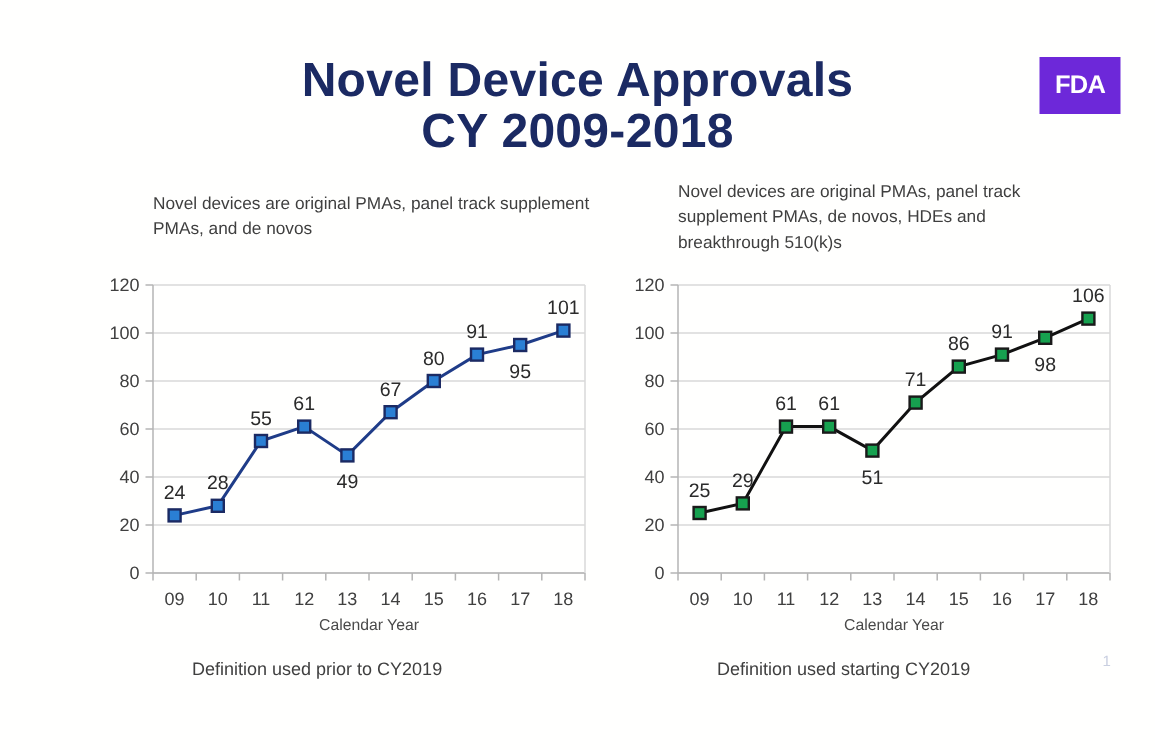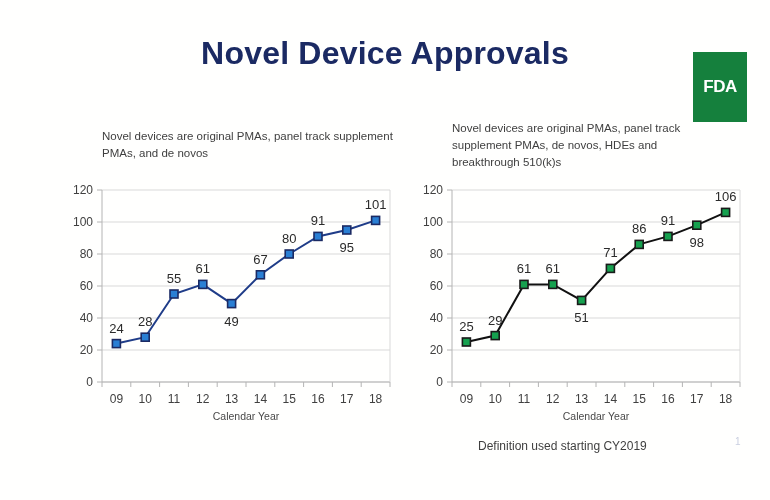--- a/index.html
+++ b/index.html
@@ -36,24 +36,24 @@
     font-size: 32px;
     line-height: 34px;
     color: #1b2a63;
     letter-spacing: 0.2px;
   }
 
   
   .fda-logo {
     position: absolute;
     left: 693px;
-    top: 52px;
+    top: 38px;
     width: 54px;
-    height: 70px;
-    background: #15803d;
+    height: 38px;
+    background: #6d28d9;
     display: flex;
     align-items: center;
     justify-content: center;
   }
   .fda-logo .fda-text {
     color: #ffffff;
     font-family: "Liberation Sans", sans-serif;
     font-weight: bold;
     font-size: 17px;
     letter-spacing: -0.5px;
@@ -122,20 +122,21 @@
     font-family: "Liberation Sans", sans-serif;
   }
 </style>
 </head>
 <body>
 
 <div class="slide">
 
   <div class="title-block">
     <div class="title-line">Novel Device Approvals</div>
+    <div class="title-line">CY 2009-2018</div>
   </div>
 
   <div class="fda-logo">
     <span class="fda-text">FDA</span>
   </div>
 
   <div class="panel panel-left">
     <div class="subtitle subtitle-left">Novel devices are original PMAs, panel track supplement PMAs, and de novos</div>
     <div class="chart chart-left" id="chart-left">
         <svg width="340" height="240" viewBox="0 0 340 240">
@@ -201,20 +202,21 @@
           <rect x="227.20000000000002" y="68" width="8" height="8" fill="#2a7fd4" stroke="#1b2a63" stroke-width="1.6"></rect>
           <text x="231.20000000000002" y="61" text-anchor="middle" class="data-label">80</text>
           <rect x="256" y="50.400000000000006" width="8" height="8" fill="#2a7fd4" stroke="#1b2a63" stroke-width="1.6"></rect>
           <text x="260" y="43.400000000000006" text-anchor="middle" class="data-label">91</text>
           <rect x="284.8" y="44" width="8" height="8" fill="#2a7fd4" stroke="#1b2a63" stroke-width="1.6"></rect>
           <text x="288.8" y="70" text-anchor="middle" class="data-label">95</text>
           <rect x="313.6" y="34.400000000000006" width="8" height="8" fill="#2a7fd4" stroke="#1b2a63" stroke-width="1.6"></rect>
           <text x="317.6" y="27.400000000000006" text-anchor="middle" class="data-label">101</text>
         </svg>
       </div>
+    <div class="caption caption-left">Definition used prior to CY2019</div>
   </div>
 
   <div class="panel panel-right">
     <div class="subtitle subtitle-right">Novel devices are original PMAs, panel track supplement PMAs, de novos, HDEs and breakthrough 510(k)s</div>
     <div class="chart chart-right" id="chart-right">
         <svg width="340" height="240" viewBox="0 0 340 240">
           <line x1="44" y1="200" x2="332" y2="200" class="gridline"></line>
           <line x1="39" y1="200" x2="44" y2="200" class="tickmark"></line>
           <text x="35" y="204" text-anchor="end" class="tick-text">0</text>
           <line x1="44" y1="168" x2="332" y2="168" class="gridline"></line>

